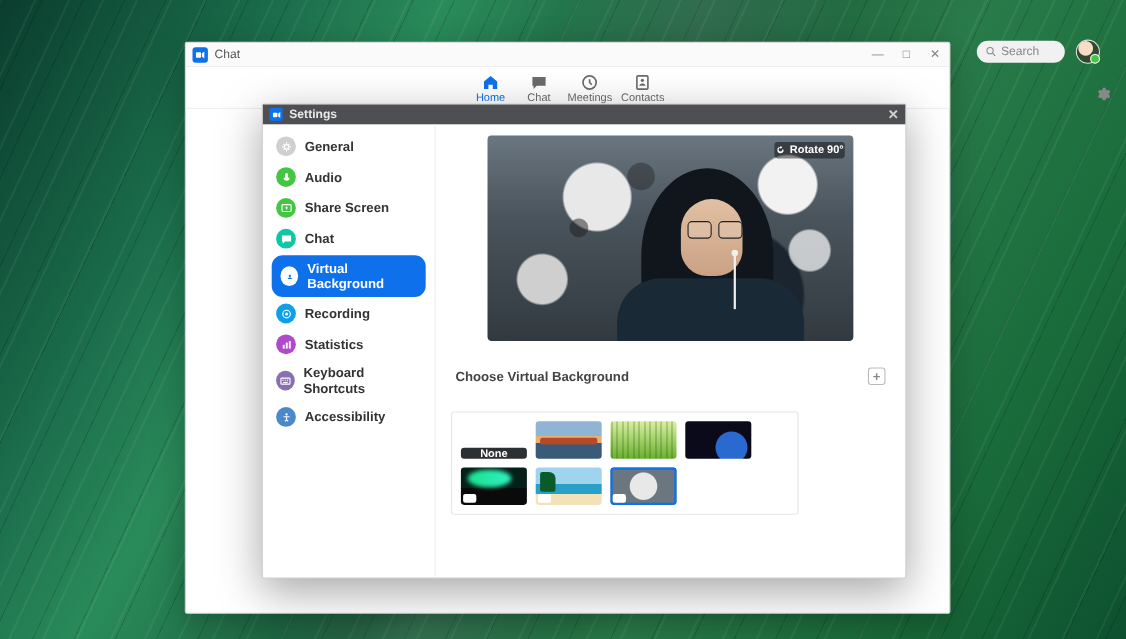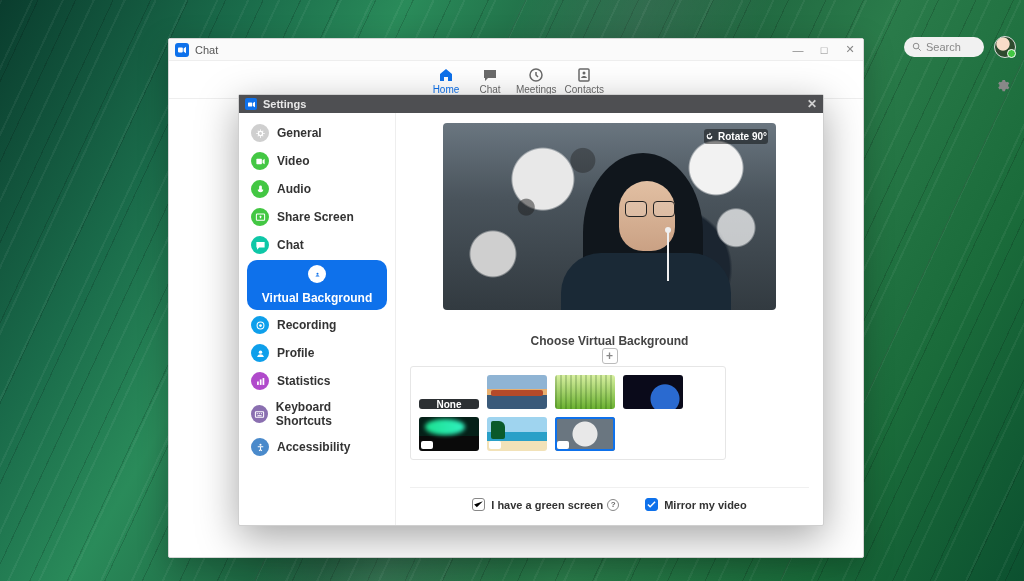--- a/index.html
+++ b/index.html
@@ -37,21 +37,21 @@
   .topnav {
     height: 38px; display:flex; align-items:stretch; border-bottom:1px solid #eee;
     background:#fff;
   }
   .tabs { display:flex; margin:0 auto; }
   .tab { display:flex; flex-direction:column; align-items:center; justify-content:center; font-size:10px; color:#6b6b6b; cursor:pointer; padding:2px 4px 0; min-width:44px; position:relative;}
   .tab.active { color:#0e71eb; }
   .tab.active::after { content:""; position:absolute; bottom:-1px; left:10%; width:80%; height:2px; background:#0e71eb; border-radius:1px;}
   .tab svg { width:16px; height:16px; fill:currentColor; margin-bottom:1px;}
 
-  .topnav-right { position:absolute; right:8px; top:28px; display:flex; align-items:center; gap:10px; height:38px;}
+  .topnav-right { position:absolute; right:24px; top:28px; display:flex; align-items:center; gap:10px; height:38px;}
   .searchbox { display:flex; align-items:center; background:#f1f1f1; border-radius:10px; padding:2px 8px; height:20px; width:80px; color:#888; font-size:11px; gap:4px;}
   .searchbox svg{ width:10px;height:10px; fill:#888;}
   .avatar { width:22px; height:22px; border-radius:50%; background: radial-gradient(circle at 40% 35%, #f8dcc8 0 35%, #2e4a2f 40% 100%); border:1px solid #ddd; position:relative;}
   .avatar::after{content:"";position:absolute;right:-1px;bottom:-1px;width:7px;height:7px;background:#43c743;border:1.5px solid #fff;border-radius:50%;}
 
   .gear { position:absolute; right:14px; top:78px; color:#888; cursor:pointer; }
   .gear svg{width:15px;height:15px;fill:#888;}
 
   .settings-window {
     position:absolute; left:238px; top:94px; width:586px; height:432px;
@@ -64,21 +64,21 @@
   }
   .settings-titlebar .sicon{width:12px;height:12px;background:#0e71eb;border-radius:2px;display:flex;align-items:center;justify-content:center;margin-right:6px;}
   .settings-titlebar .sicon svg{width:7px;height:7px;fill:#fff;}
   .settings-titlebar .close{margin-left:auto;cursor:pointer;opacity:.85;font-size:12px;line-height:1;}
 
   .settings-body { flex:1; display:flex; }
   .sidebar { width:157px; border-right:1px solid #eee; padding:6px 0; }
   .sitem { display:flex; align-items:center; gap:8px; padding:5px 12px; font-size:12px; color:#333; cursor:pointer; }
   .sitem .ic { width:18px; height:18px; border-radius:50%; display:flex; align-items:center; justify-content:center; }
   .sitem .ic svg{width:11px;height:11px;fill:#fff;}
-  .sitem.selected { background:#0e71eb; color:#fff; border-radius:10px; margin:1px 8px; padding:5px 8px;flex-direction:column;}
+  .sitem.selected { background:#0e71eb; color:#fff; border-radius:10px; margin:1px 8px; padding:5px 8px;}
   .sitem.selected .ic { background:#fff !important; }
   .sitem.selected .ic svg{fill:#0e71eb;}
 
   .content { flex:1; display:flex; flex-direction:column; padding:10px 14px 6px; }
   .preview { width:333px; height:187px; border-radius:4px; margin:0 auto; position:relative; overflow:hidden;
     background:
       radial-gradient(circle at 68% 78%, #1b2530 0 60px, transparent 63px),
       radial-gradient(circle at 58% 44%, #d9b89a 0 36px, transparent 38px),
       radial-gradient(circle at 30% 30%, #e8e8e8 0 30px, transparent 32px),
       radial-gradient(circle at 82% 24%, #f2f2f2 0 26px, transparent 28px),
@@ -96,21 +96,21 @@
   .preview .glasses{position:absolute;left:182px;top:78px;width:50px;height:14px;}
   .preview .glasses::before,.preview .glasses::after{content:"";position:absolute;top:0;width:20px;height:14px;border:1.5px solid #222;border-radius:4px;background:rgba(255,255,255,.15);}
   .preview .glasses::before{left:0;} .preview .glasses::after{right:0;}
   .preview .earbud{position:absolute;left:224px;top:108px;width:2px;height:50px;background:#f0f0f0;}
   .preview .earbud::before{content:"";position:absolute;top:-4px;left:-2px;width:6px;height:6px;background:#f0f0f0;border-radius:50%;}
   .preview .body{position:absolute;left:118px;top:130px;width:170px;height:90px;background:#1a2936;border-radius:40px 40px 0 0;}
 
   .rotate-chip{position:absolute;top:6px;right:8px;background:rgba(0,0,0,.45);color:#fff;font-size:10px;padding:2px 1px;border-radius:3px;display:flex;align-items:center;gap:4px;cursor:pointer;}
   .rotate-chip svg{width:9px;height:9px;fill:#fff;}
 
-  .choose-row{display:flex;align-items:center;justify-content:space-between;margin:24px 4px 2px;font-size:12px;color:#444;flex-direction:column;}
+  .choose-row{display:flex;align-items:center;justify-content:space-between;margin:24px 4px 24px;font-size:12px;color:#444;}
   .addbtn{width:16px;height:16px;border:1px solid #bbb;border-radius:3px;display:flex;align-items:center;justify-content:center;color:#888;font-size:12px;cursor:pointer;}
 
   .thumbs{border:1px solid #e6e6e6;border-radius:3px;padding:8px;display:grid;grid-template-columns:repeat(4,60px);grid-auto-rows:34px;gap:8px;width:316px;}
   .thumb{border-radius:3px;position:relative;cursor:pointer;overflow:hidden;}
   .thumb.none{background:#2c3033;color:#fff;display:flex;align-items:center;justify-content:center;font-size:10px;margin-top:24px;}
   .thumb.bridge{background:linear-gradient(180deg,#8fb4d4 0 40%,#e8b070 40% 58%,#3a5a7a 58% 100%);}
   .thumb.bridge::after{content:"";position:absolute;left:4px;right:4px;top:15px;height:6px;background:#b54a2a;border-radius:2px;}
   .thumb.grass{background:linear-gradient(180deg,#d8f0a0,#6ab030);}
   .thumb.grass::after{content:"";position:absolute;inset:0;background:repeating-linear-gradient(90deg,rgba(0,50,0,.18) 0 2px,transparent 2px 5px);}
   .thumb.earth{background:radial-gradient(circle at 70% 70%,#2a6ad0 0 14px,#0a0a1a 15px 100%);}
@@ -219,29 +219,20 @@
             <svg viewBox="0 0 16 16">
               <circle cx="8" cy="8" r="3" fill="none" stroke="#fff" stroke-width="1.8"></circle>
               <path d="M8 2v2M8 12v2M2 8h2M12 8h2M4 4l1.4 1.4M10.6 10.6L12 12M12 4l-1.4 1.4M5.4 10.6L4 12" stroke="#fff" stroke-width="1.5"></path>
             </svg>
           </span>
           <span>General</span>
         </div>
         <div class="sitem">
           <span class="ic" style="background:#43c743">
             <svg viewBox="0 0 16 16">
-              <rect x="2" y="4" width="8" height="8" rx="1"></rect>
-              <path d="M11 6l3-2v8l-3-2z"></path>
-            </svg>
-          </span>
-          <span>Video</span>
-        </div>
-        <div class="sitem">
-          <span class="ic" style="background:#43c743">
-            <svg viewBox="0 0 16 16">
               <path d="M8 2a2 2 0 00-2 2v4a2 2 0 004 0V4a2 2 0 00-2-2zM4 8a4 4 0 008 0M8 12v2"></path>
             </svg>
           </span>
           <span>Audio</span>
         </div>
         <div class="sitem">
           <span class="ic" style="background:#43c743">
             <svg viewBox="0 0 16 16">
               <rect x="2" y="3" width="12" height="9" rx="1" fill="none" stroke="#fff" stroke-width="1.5"></rect>
               <path d="M8 5l2 2H9v2H7V7H6z"></path>
@@ -268,29 +259,20 @@
           <span>Virtual Background</span>
         </div>
         <div class="sitem">
           <span class="ic" style="background:#0e9feb">
             <svg viewBox="0 0 16 16">
               <circle cx="8" cy="8" r="5" fill="none" stroke="#fff" stroke-width="1.5"></circle>
               <circle cx="8" cy="8" r="2"></circle>
             </svg>
           </span>
           <span>Recording</span>
-        </div>
-        <div class="sitem">
-          <span class="ic" style="background:#0e9feb">
-            <svg viewBox="0 0 16 16">
-              <circle cx="8" cy="6" r="2.5"></circle>
-              <path d="M3 13c1-3 3-4 5-4s4 1 5 4"></path>
-            </svg>
-          </span>
-          <span>Profile</span>
         </div>
         <div class="sitem">
           <span class="ic" style="background:#b04acb">
             <svg viewBox="0 0 16 16">
               <rect x="3" y="8" width="2.5" height="5"></rect>
               <rect x="7" y="5" width="2.5" height="8"></rect>
               <rect x="11" y="3" width="2.5" height="10"></rect>
             </svg>
           </span>
           <span>Statistics</span>
@@ -346,34 +328,15 @@
             <span class="cam-badge"></span>
           </div>
           <div class="thumb beach">
             <span class="cam-badge"></span>
           </div>
           <div class="thumb blossom selected">
             <span class="cam-badge"></span>
           </div>
         </div>
 
-      <div class="footer">
-        <label class="chk" id="chk-green">
-          <span class="box">
-              <svg viewBox="0 0 10 10">
-                <path d="M1 5l2.5 2.5L9 2"></path>
-              </svg>
-            </span>
-          <span>I have a green screen</span>
-          <span class="help">?</span>
-        </label>
-        <label class="chk checked" id="chk-mirror">
-          <span class="box">
-              <svg viewBox="0 0 10 10">
-                <path d="M1 5l2.5 2.5L9 2" fill="none" stroke="#fff" stroke-width="1.6"></path>
-              </svg>
-            </span>
-          <span>Mirror my video</span>
-        </label>
-      </div>
     </div>
   </div>
 </div>
 
 </body></html>

